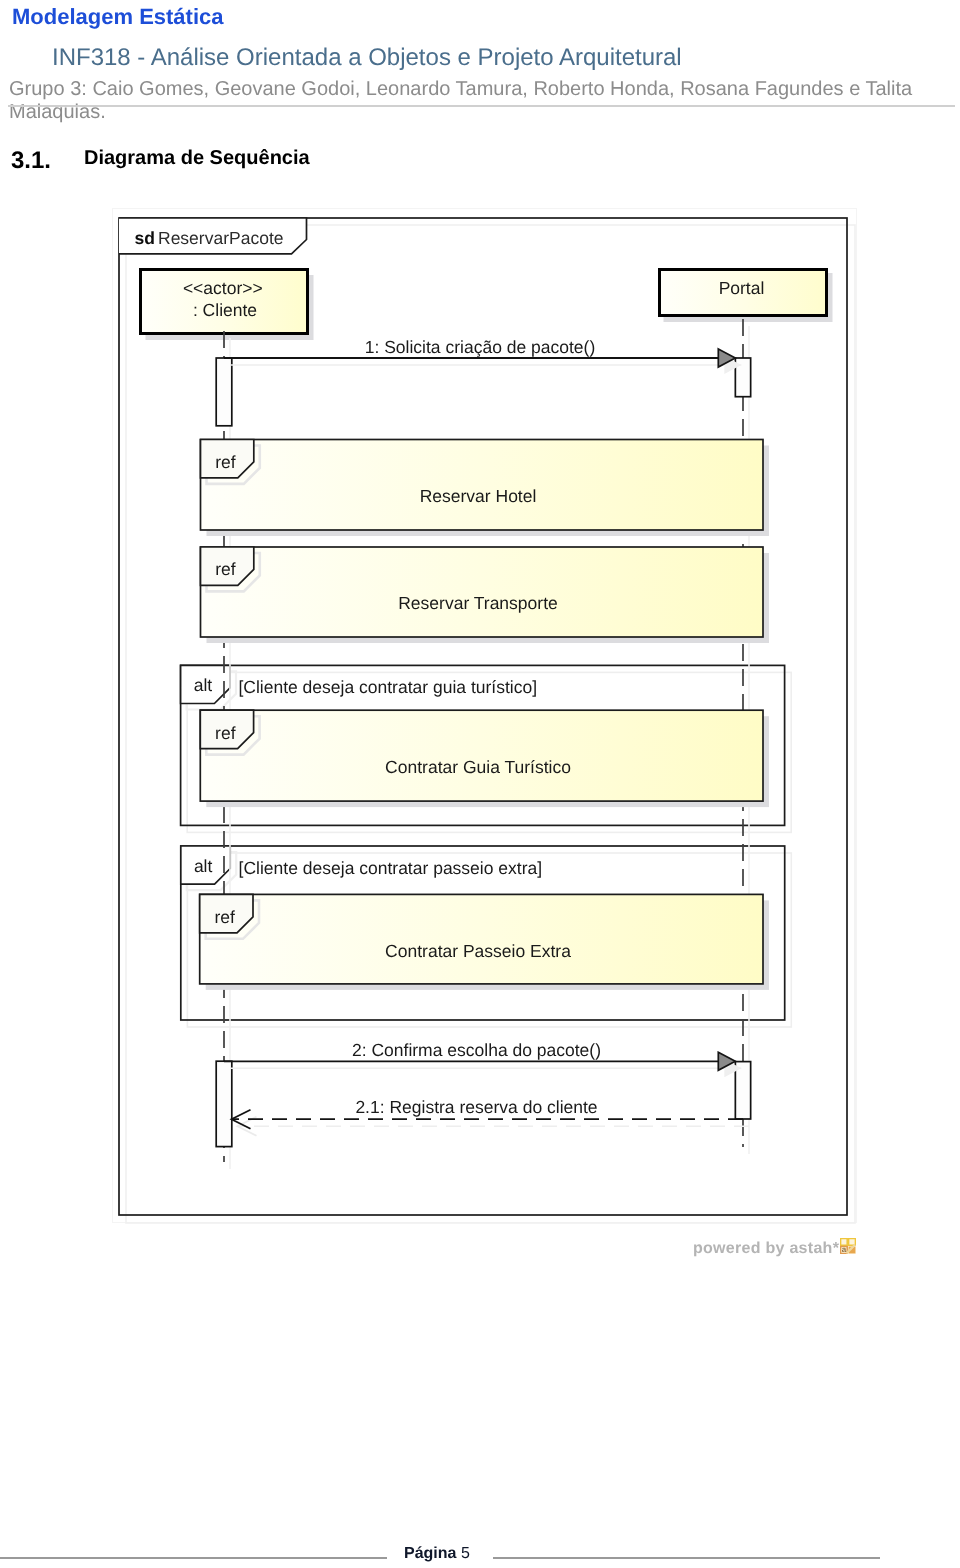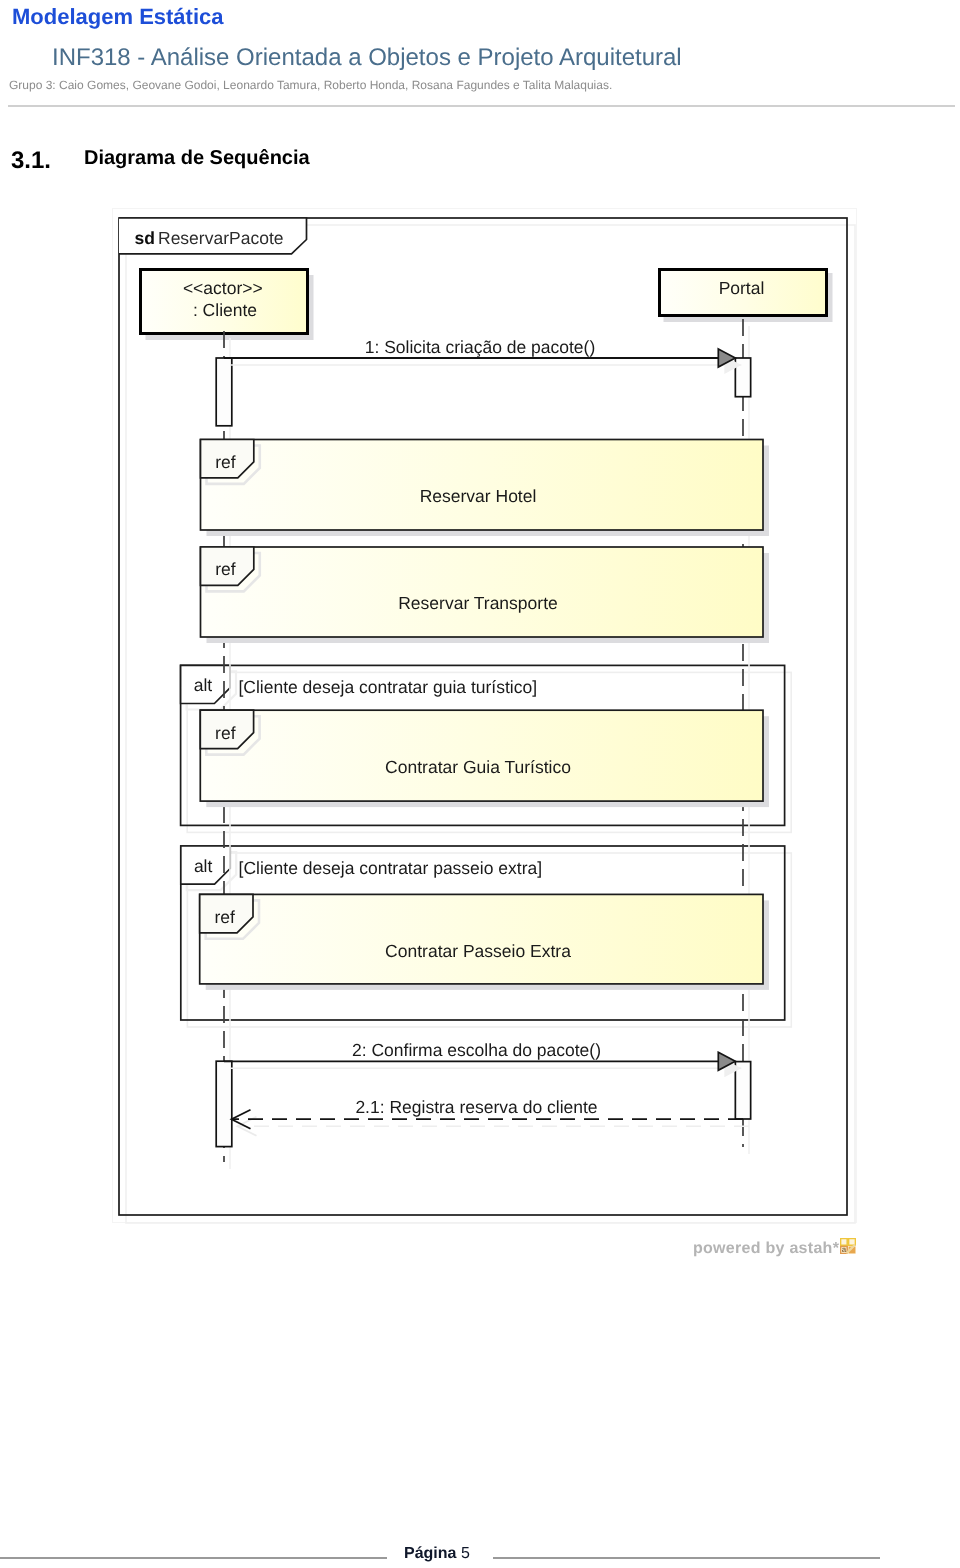--- a/index.html
+++ b/index.html
@@ -1,20 +1,20 @@
 <!DOCTYPE html>
 <html><head>
 <meta charset="utf-8">
 <style>
   html,body{margin:0;padding:0;background:#ffffff;}
   body{width:960px;height:1568px;font-family:"Liberation Sans",sans-serif;-webkit-font-smoothing:antialiased;text-rendering:geometricPrecision;}
   .page{position:relative;width:960px;height:1568px;overflow:hidden;background:#fff;}
   .hdr-title{position:absolute;left:12px;top:4px;font-size:22px;font-weight:bold;color:#1d4ed8;}
   .hdr-sub{position:absolute;left:12px;top:44px;font-size:24px;color:#4a6e8c;margin-left:40px;}
-  .hdr-grp{position:absolute;left:9px;top:78px;font-size:12px;color:#8c8c8c;}
+  .hdr-grp{position:absolute;left:9px;top:78px;font-size:20px;color:#8c8c8c;}
   .hdr-rule{position:absolute;left:8px;top:105.2px;width:947px;height:1.6px;background:#d0d0d0;}
   .sec-num{position:absolute;left:11px;top:147px;font-size:24px;font-weight:bold;color:#000;}
   .sec-title{position:absolute;left:84px;top:147px;font-size:20px;font-weight:bold;color:#000;}
   .astah{position:absolute;left:693px;top:1240px;font-size:16px;font-weight:bold;color:#b4b4b4;letter-spacing:0.28px;}
   .astah-icon{position:absolute;left:840px;top:1238px;width:16px;height:16px;}
   .footer-rule-l{position:absolute;left:0px;top:1557px;width:387px;height:2px;background:#9a9a9a;}
   .footer-rule-r{position:absolute;left:493px;top:1557px;width:387px;height:2px;background:#9a9a9a;}
   .footer-txt{position:absolute;left:404px;top:1545px;font-size:16px;color:#0f172a;white-space:nowrap;}
   .footer-txt .b{font-weight:bold;}
   svg{display:block;}

